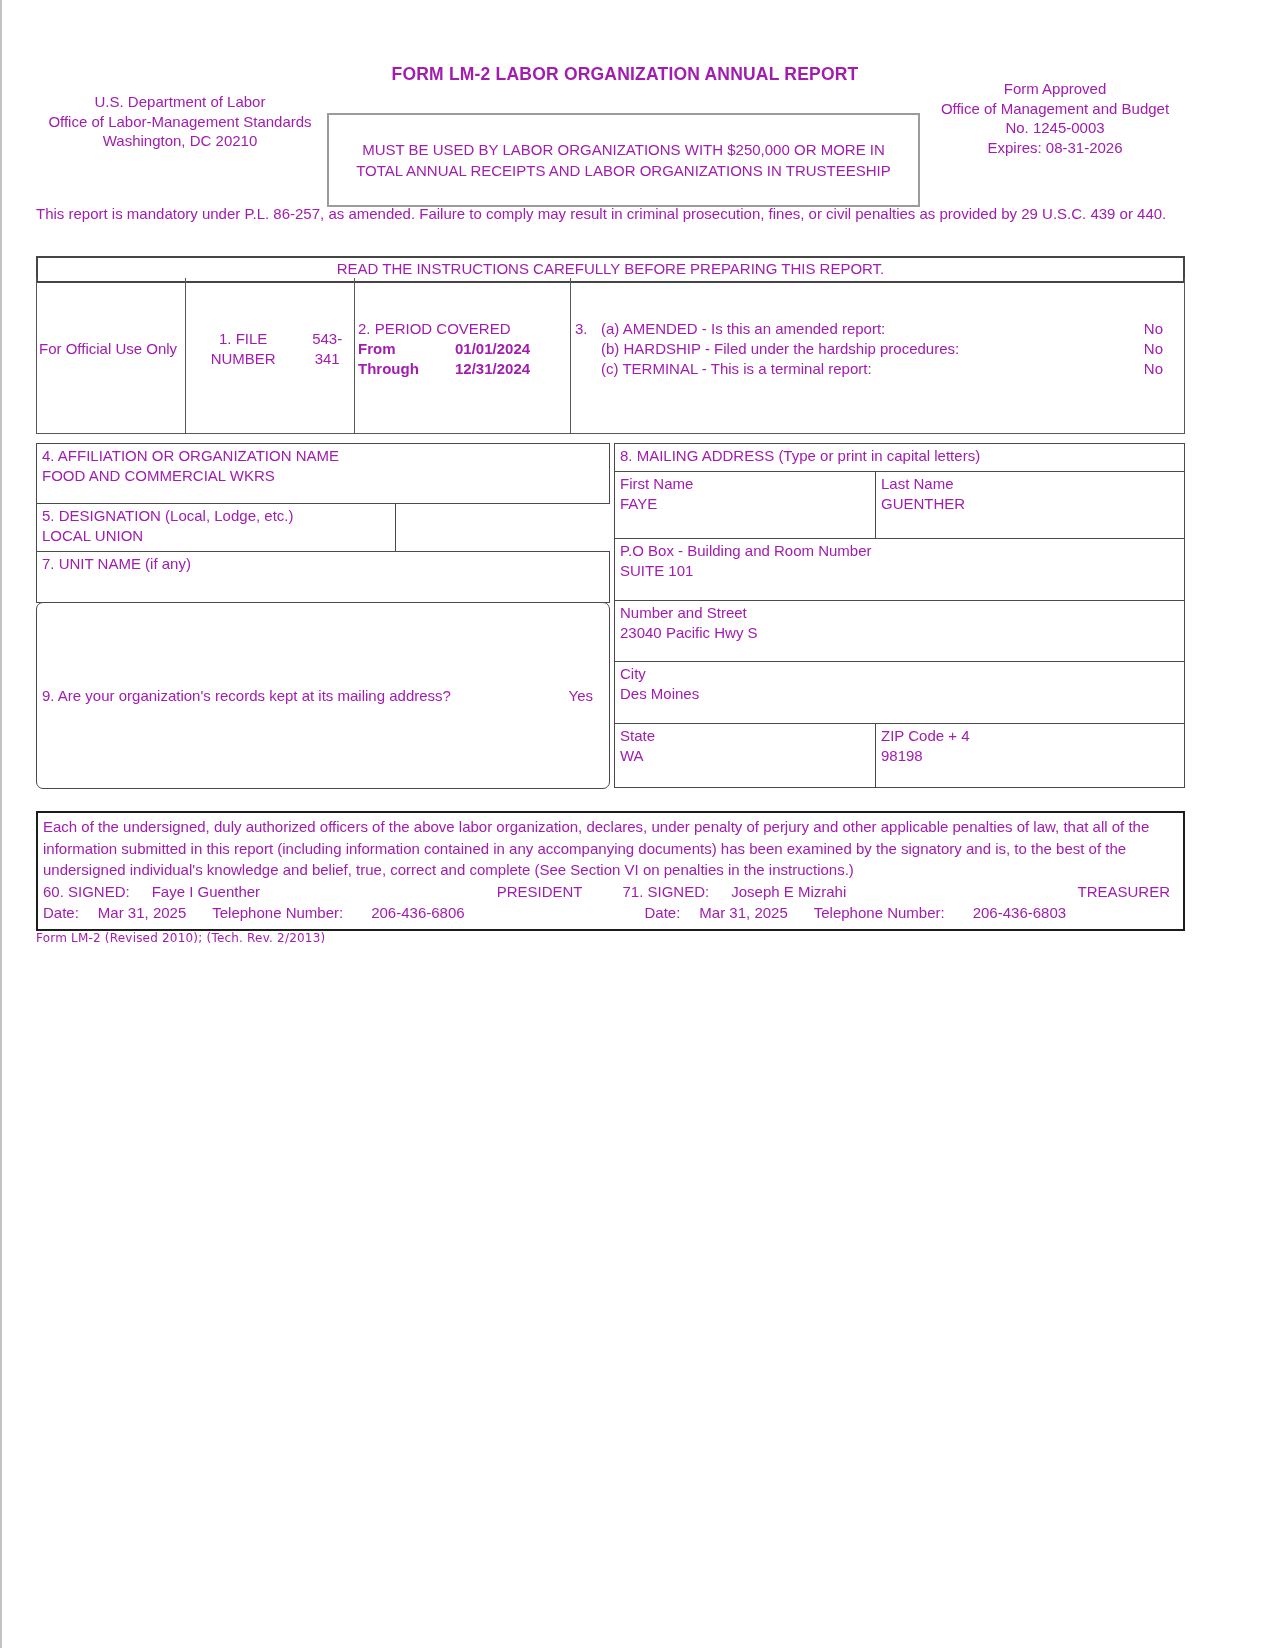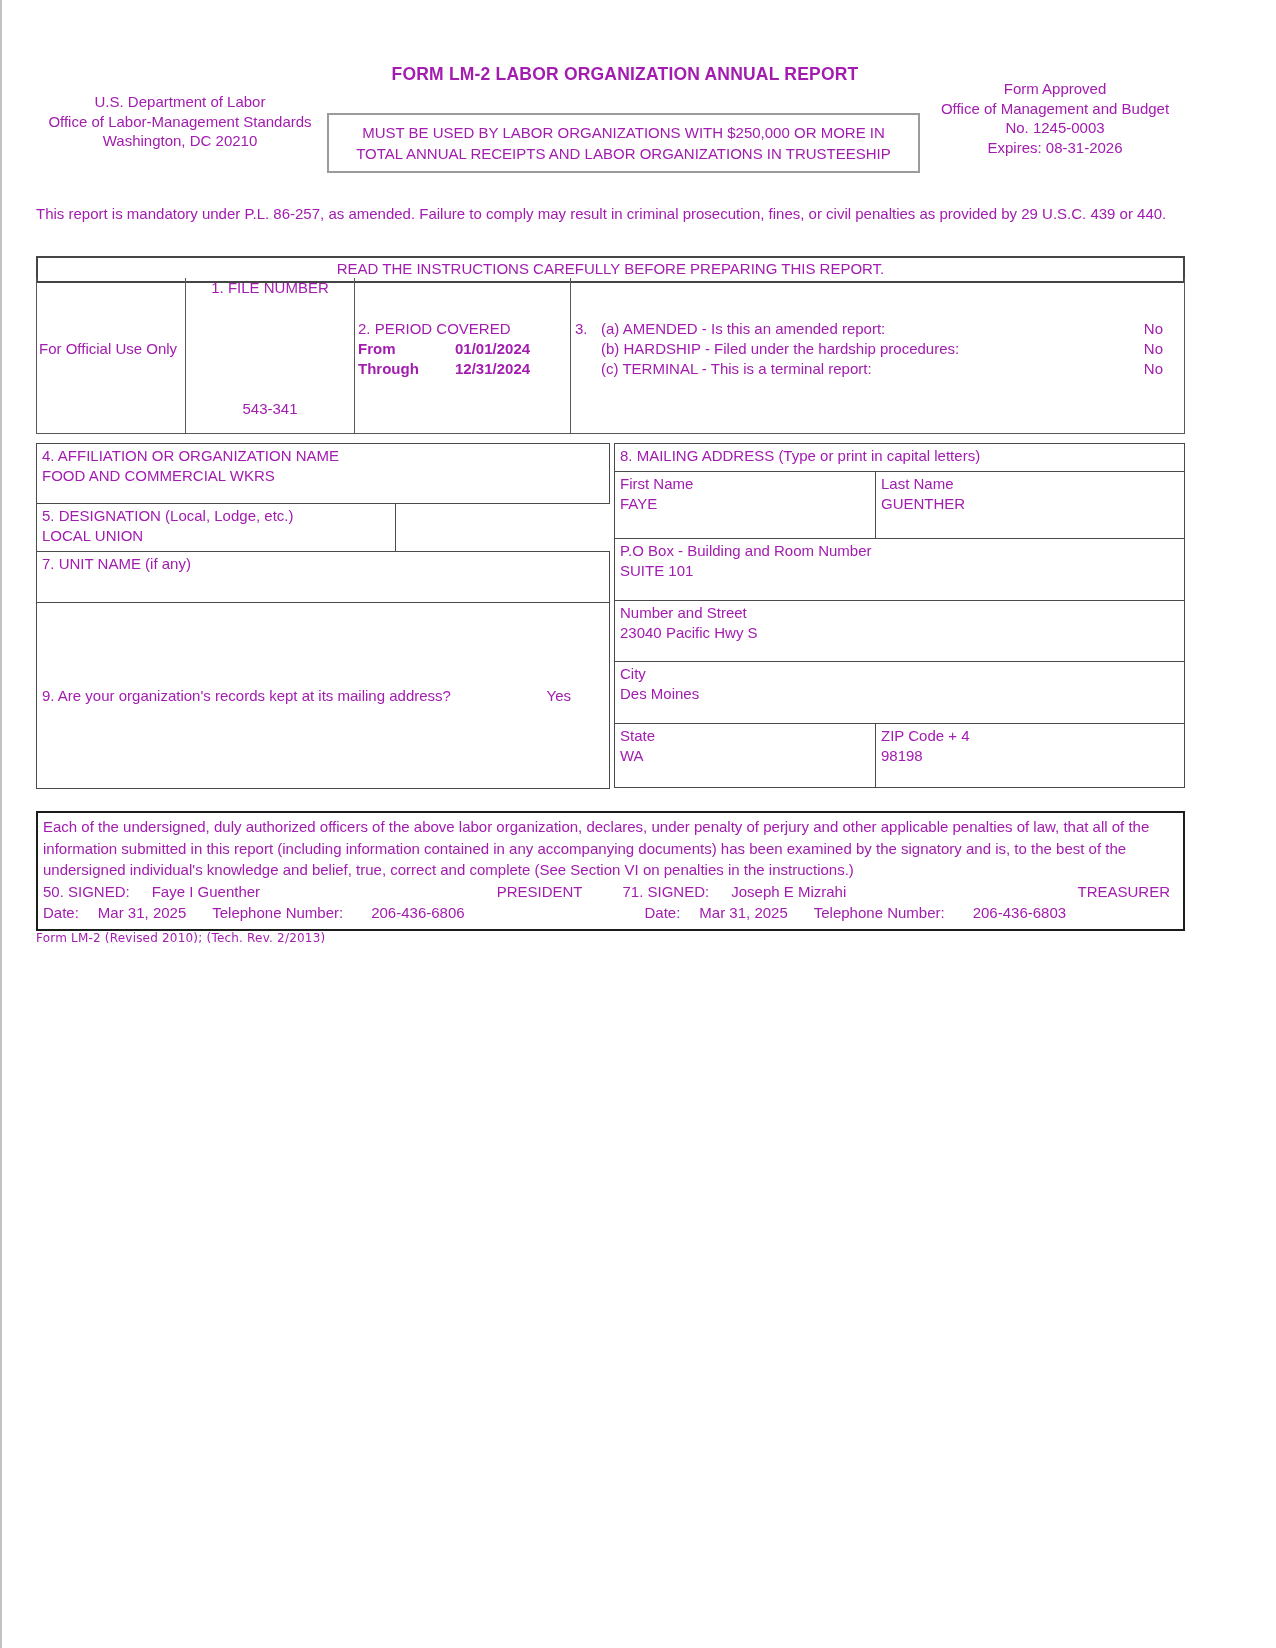--- a/index.html
+++ b/index.html
@@ -23,21 +23,21 @@
     position: absolute; top: 63px; left: 0; width: 1250px;
     text-align: center; font-weight: bold; font-size: 17.5px; letter-spacing: .2px;
   }
   .agency {
     position: absolute; top: 92px; left: 30px; width: 300px;
     text-align: center; line-height: 19.5px;
   }
   .must-box {
     position: absolute; top: 113px; left: 327px; width: 593px;
     box-sizing: border-box; border: 2px solid #9b9b9b;
-    text-align: center; padding: 7px 4px; line-height: 21px;
+    text-align: center; padding: 24px 4px; line-height: 21px;
   }
   .approval {
     position: absolute; top: 79px; left: 925px; width: 260px;
     text-align: center; line-height: 19.5px;
   }
   .mandatory {
     position: absolute; top: 203px; left: 36px; width: 1140px;
     line-height: 21px;
   }
   .read-banner {
@@ -46,22 +46,22 @@
     text-align: center; padding: 1px 0 2px 0;
   }
   .table1 {
     position: absolute; top: 278px; left: 36px; width: 1149px; height: 156px;
     box-sizing: border-box; border: 1px solid #585858; border-top: none;
     display: flex;
   }
   .t1-cell { box-sizing: border-box; border-right: 1px solid #585858; padding-bottom: 14px; }
   .t1-official { width: 149px; display: flex; align-items: center; padding-left: 2px; }
   .t1-file {
-    width: 169px; display: flex; flex-direction: column;
-    justify-content: space-between; align-items: center; text-align: center; line-height: 20px;
+    width: 169px; display: flex; 
+    justify-content: center; align-items: center; text-align: center; line-height: 20px;
   }
   .t1-period {
     width: 216px; display: flex; flex-direction: column; justify-content: center;
     padding-left: 3px; padding-right: 12px; line-height: 20px;
   }
   .period-row { display: flex; font-weight: bold; }
   .period-row .plabel { width: 97px; }
   .t1-q3 {
     flex: 1; border-right: none; display: flex; flex-direction: column;
     justify-content: center; line-height: 20px; padding-left: 4px; padding-right: 21px;
@@ -79,21 +79,21 @@
   }
   .stack { margin-top: -1px; }
   .hrow { display: flex; }
   .hrow .box + .box { margin-left: -1px; }
   .box4 { height: 61px; }
   .box5 { width: 360px; height: 49px; }
   .box6 { flex: 1; height: 63px; }
   .box7 { height: 52px; }
   .box9 {
     height: 187px; display: flex; align-items: center;
-    justify-content: space-between; padding-right: 38px;
+    justify-content: space-between; padding-right: 16px; border-radius: 7px;
   }
   .box8h { height: 29px; }
   .boxfn { width: 262px; height: 68px; }
   .boxln { flex: 1; height: 68px; }
   .boxpo { height: 63px; }
   .boxst { height: 62px; }
   .boxcity { height: 63px; }
   .boxstate { width: 262px; height: 65px; }
   .boxzip { flex: 1; height: 65px; }
 
@@ -241,21 +241,21 @@
         <div>ZIP Code + 4</div>
         <div>98198</div>
       </div>
     </div>
   </div>
 
   <div class="sig-box">
     <div class="declaration">Each of the undersigned, duly authorized officers of the above labor organization, declares, under penalty of perjury and other applicable penalties of law, that all of the information submitted in this report (including information contained in any accompanying documents) has been examined by the signatory and is, to the best of the undersigned individual's knowledge and belief, true, correct and complete (See Section VI on penalties in the instructions.)</div>
     <div class="sig-row">
       <div class="sig-half">
-        <span>50. SIGNED:</span>
+        <span>60. SIGNED:</span>
         <span class="sg-name">Faye I Guenther</span>
         <span class="sg-title">PRESIDENT</span>
       </div>
       <div class="sig-half right">
         <span>71. SIGNED:</span>
         <span class="sg-name">Joseph E Mizrahi</span>
         <span class="sg-title-r">TREASURER</span>
       </div>
     </div>
     <div class="sig-row">

